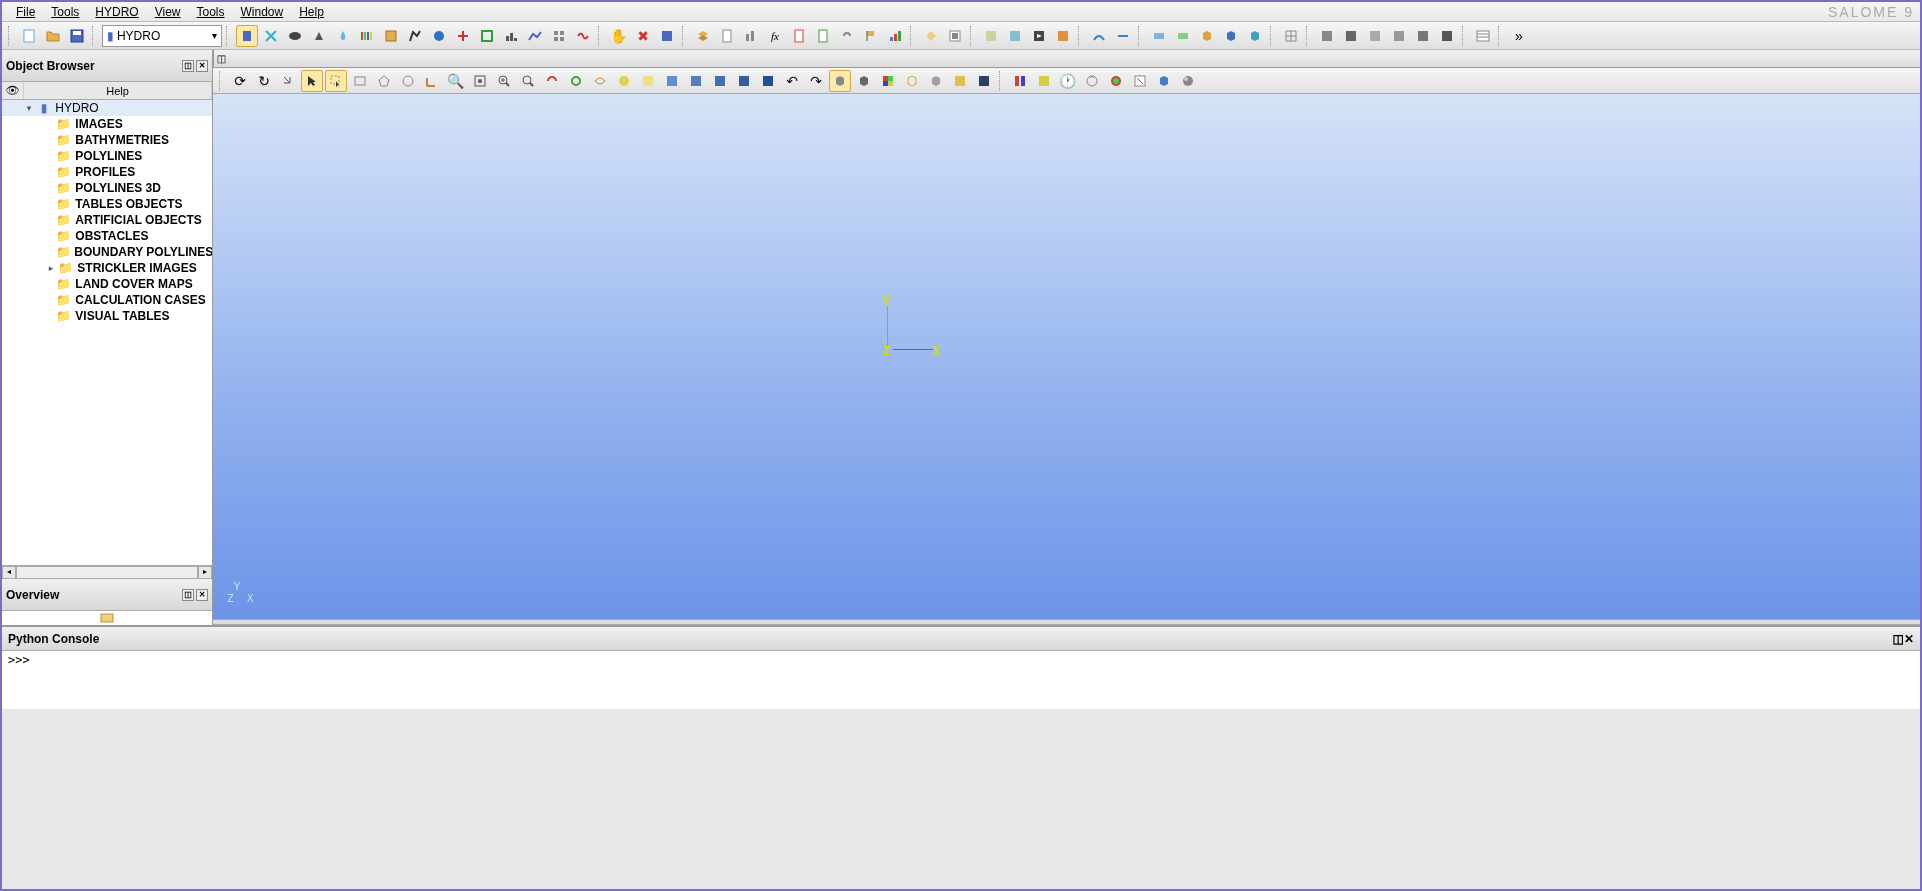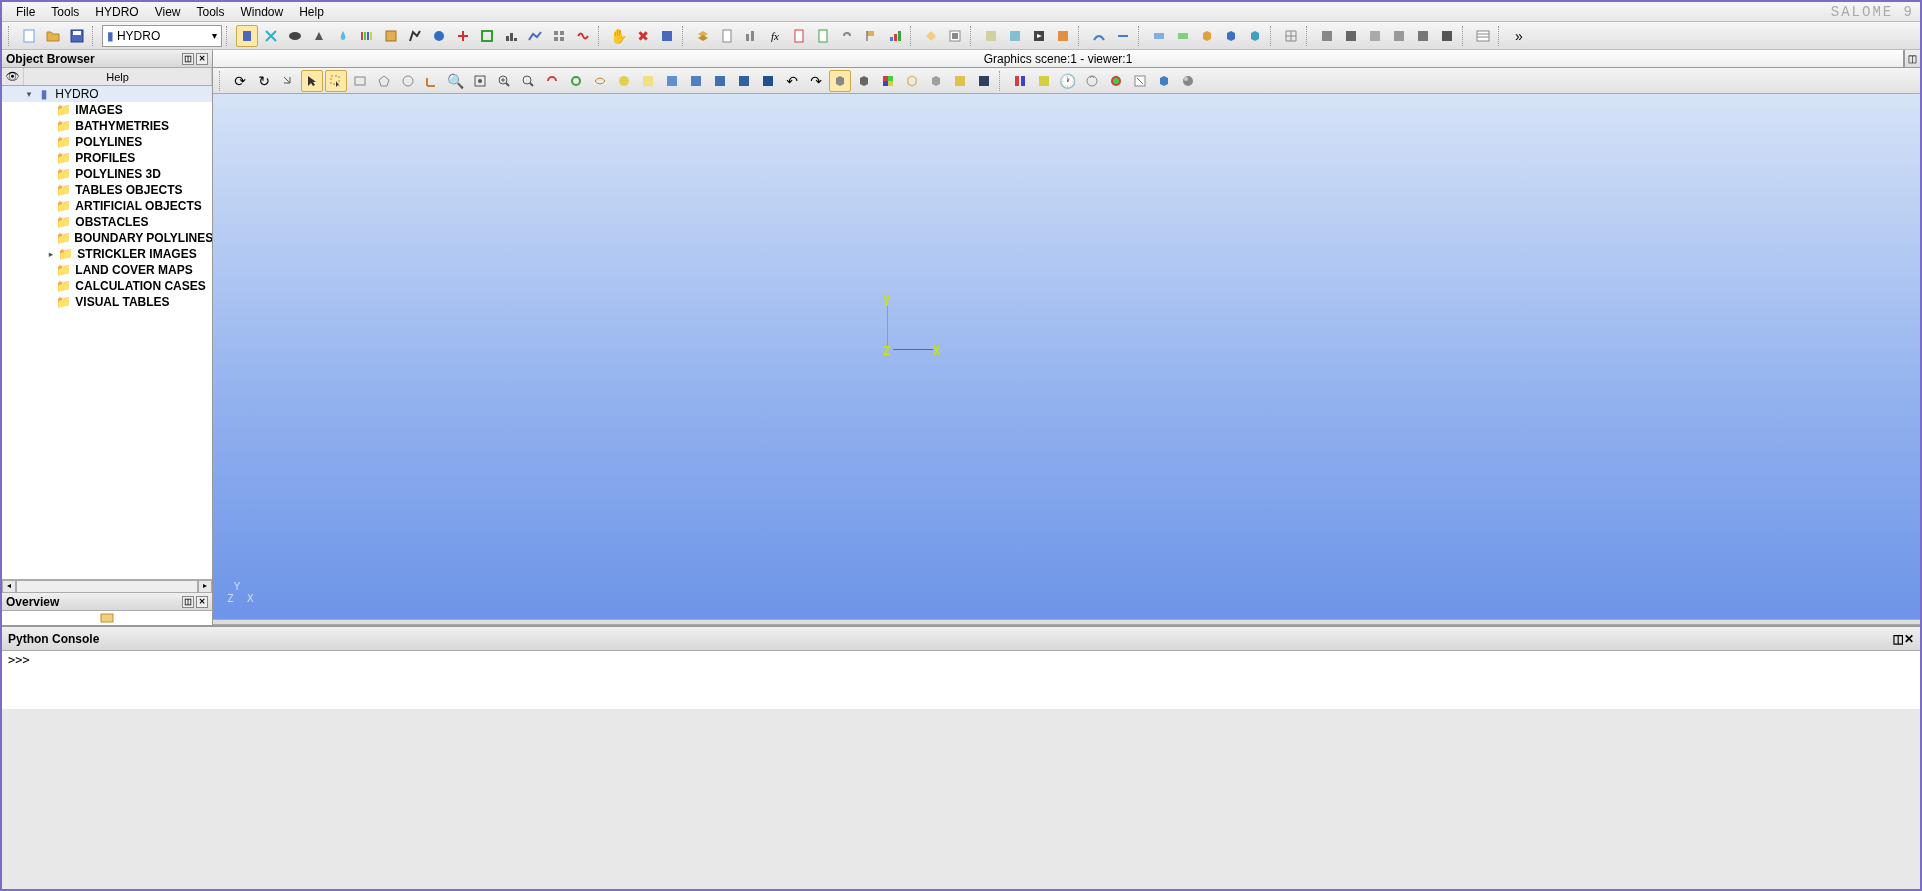--- a/index.html
+++ b/index.html
@@ -1,29 +1,29 @@
 <!DOCTYPE html>
 <html><head>
 <meta charset="utf-8">
 <style>
 * { margin:0; padding:0; box-sizing:border-box; }
 body { font-family: Arial, sans-serif; font-size:12px; background:#e8e8e8; width:1922px; height:891px; overflow:hidden; border:2px solid #7a6dc9; }
 .menubar { background:linear-gradient(#f6f6f6,#e8e8e8); height:20px; display:flex; align-items:center; padding:0 6px; border-bottom:1px solid #bbb; }
-.menubar .menu-item { padding:2px 8px; cursor:default; }
+.menubar .menu-item { padding:2px 8px; text-decoration:underline; cursor:default; }
 .menubar .spacer { flex:1; }
-.salome-logo { color:#aaa; font-family:Liberation Mono, monospace; letter-spacing:2px; font-size:14px; }
+.salome-logo { color:#aaa; font-family:Liberation Sans, sans-serif; letter-spacing:2px; font-size:14px; }
 .main-toolbar, .main-toolbar2 { background:linear-gradient(#f6f6f6,#e0e0e0); height:28px; display:flex; align-items:center; padding:0 4px; border-bottom:1px solid #bbb; gap:2px; }
 .tbtn { width:22px; height:22px; display:flex; align-items:center; justify-content:center; border:1px solid transparent; border-radius:2px; cursor:default; font-size:14px; }
 .tbtn.active { background:#fde9a8; border:1px solid #caa94a; }
 .sep { width:6px; height:20px; border-left:1px dotted #999; margin:0 2px; }
 .module-select { width:120px; height:22px; border:1px solid #999; background:#fff; display:flex; align-items:center; padding:0 4px; font-size:12px; }
 .module-select .chev { margin-left:auto; font-size:10px; }
 .content { display:flex; height:575px; }
 .left-panel { width:211px; display:flex; flex-direction:column; border-right:1px solid #999; }
-.panel-header { background:linear-gradient(#f0f0f0,#d8d8d8); height:18px; border-bottom:1px solid #aaa; display:flex; align-items:center; padding:0 4px; font-weight:bold; }
+.panel-header { background:linear-gradient(#f0f0f0,#d8d8d8); height:32px; border-bottom:1px solid #aaa; display:flex; align-items:center; padding:0 4px; font-weight:bold; }
 .panel-header .ctrl { width:12px; height:12px; border:1px solid #888; margin-left:2px; font-size:8px; display:flex; align-items:center; justify-content:center; background:#eee; }
 .panel-header .sp { flex:1; }
 .ob-grid-head { display:flex; height:18px; border-bottom:1px solid #aaa; font-size:11px; }
 .ob-eye { width:22px; text-align:center; border-right:1px solid #ccc; display:flex; align-items:center; justify-content:center; }
 .ob-name { flex:1; text-align:center; border-right:1px solid #ccc; line-height:18px; }
 .tree { flex:1; background:#fff; overflow:hidden; font-size:12px; }
 .tree-row { display:flex; align-items:center; height:16px; padding-left:4px; cursor:default; white-space:nowrap; overflow:hidden; }
 .tree-row.sel { background:#e0ebf7; }
 .expander { width:14px; font-size:9px; color:#555; display:inline-block; text-align:center; }
 .folder-ic { color:#e6a93c; display:inline-block; width:16px; text-align:center; }
@@ -399,21 +399,20 @@
     </div>
     <div class="overview-body">
       <svg width="16" height="12">
           <rect x="2" y="2" width="12" height="8" fill="#f0d080" stroke="#c09030"></rect>
         </svg>
     </div>
   </div>
 
   <div class="right-area">
     <div class="tabbar">
-      <div class="tab active">Graphics scene:1 - viewer:1</div>
       <div class="tab-ctrl">◫</div>
     </div>
     <div class="viewer-toolbar">
       <span class="sep"></span>
       <div class="tbtn">⟳</div>
       <div class="tbtn">↻</div>
       <div class="tbtn">
           <svg width="16" height="16">
             <path d="M4 4L10 10M10 4v6h-6" stroke="#555" fill="none"></path>
           </svg>

